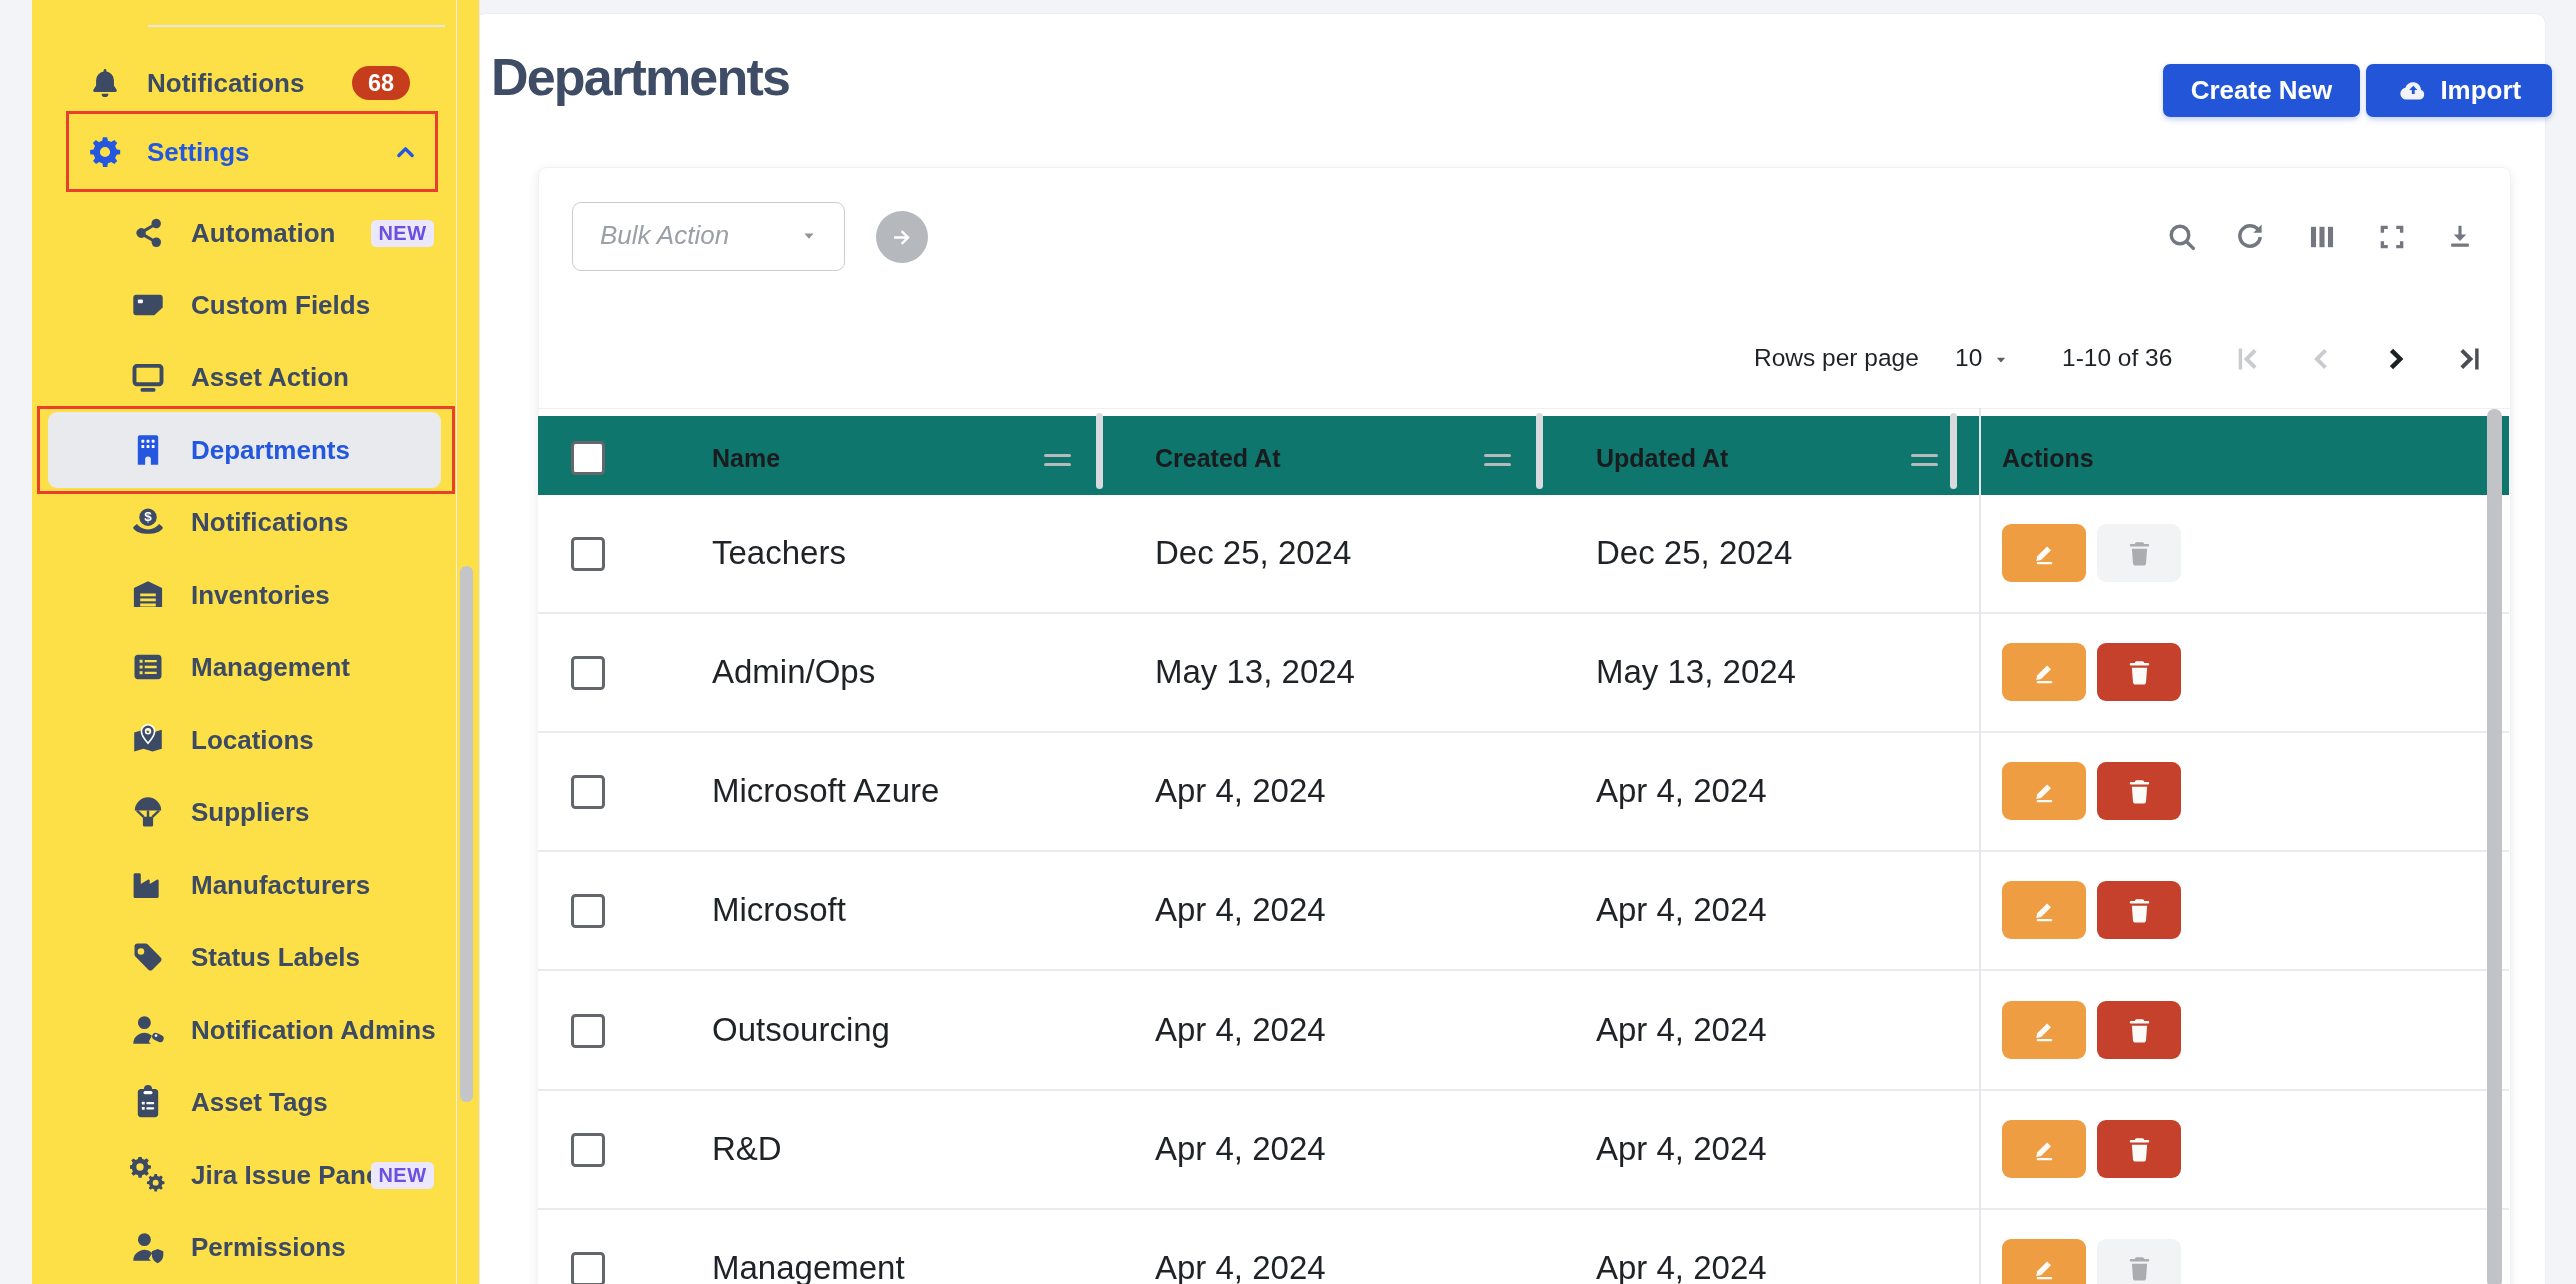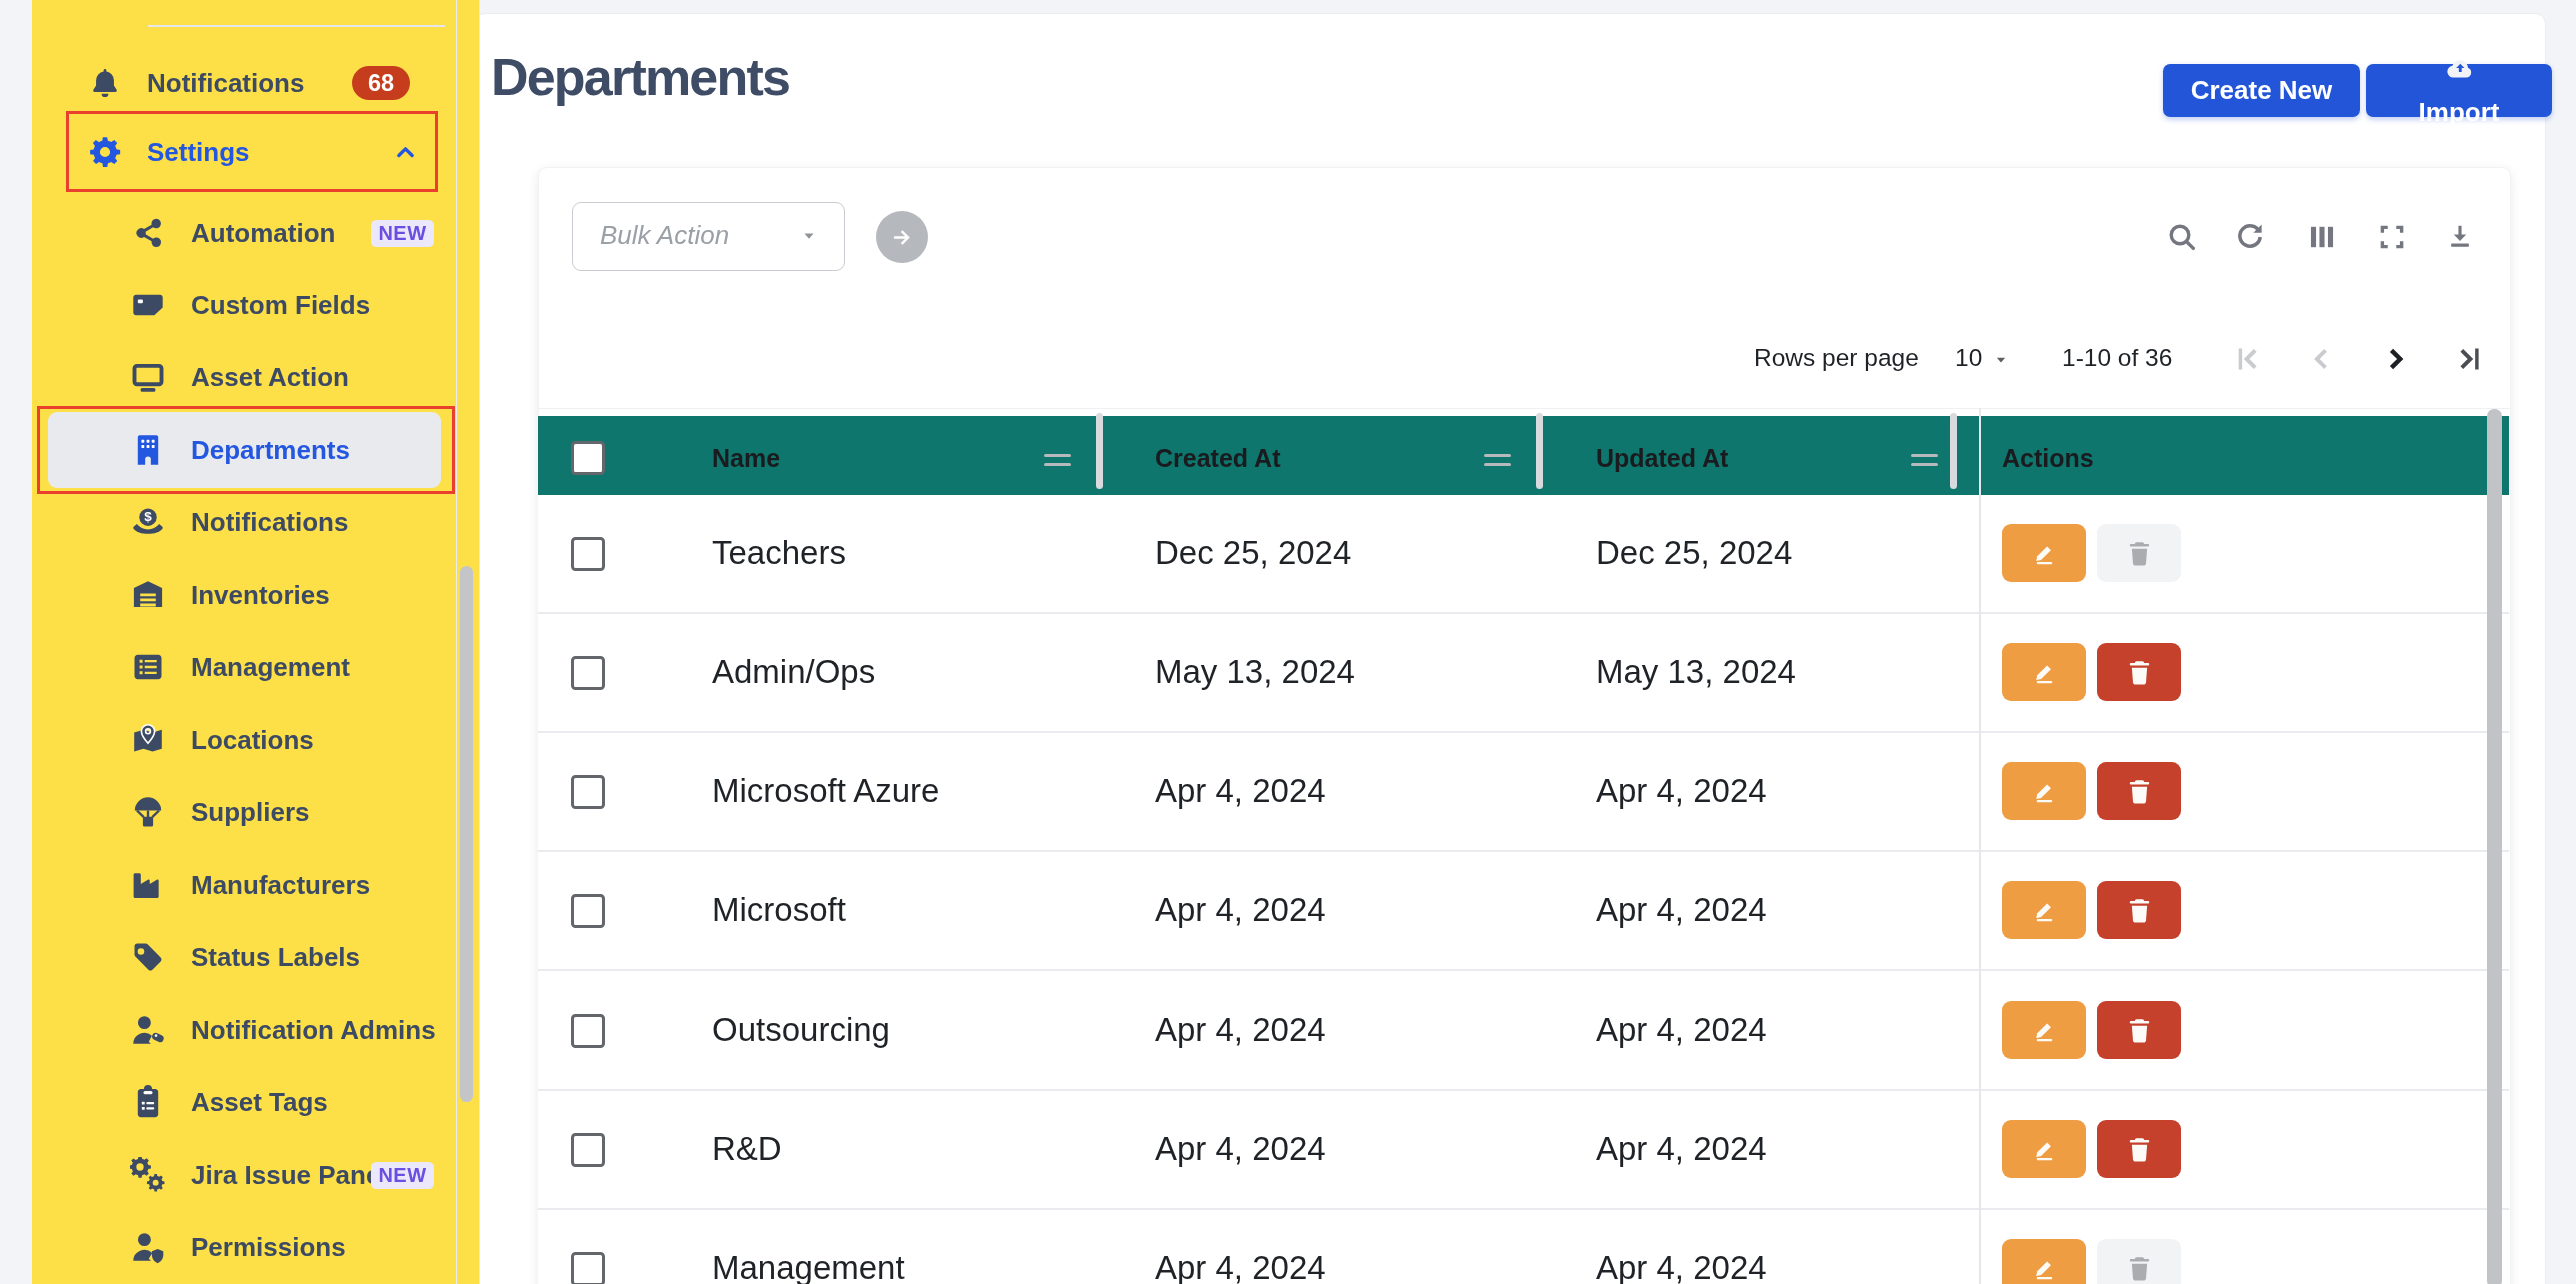--- a/index.html
+++ b/index.html
@@ -43,21 +43,21 @@
   
   .content-card { position: absolute; left: 474px; top: 12.7px; width: 2072px; height: 1286px;
     background: #fff; border: 0.9px solid #ecedf0; border-radius: 11px; }
   .page-title { position: absolute; left: 491px; top: 47px; font-size: 52px; font-weight: 600;
     letter-spacing: -1.8px; color: #3f4c66; }
   .btn-primary { position: absolute; top: 64px; height: 53px; background: #2355d8; color: #fff;
     border: none; border-radius: 7.2px; font-family: inherit; font-size: 26px; font-weight: 600;
     display: flex; align-items: center; justify-content: center; gap: 12.7px; cursor: pointer;
     box-shadow: 0 2.7px 5.4px rgba(35,85,216,.25); }
   .btn-create { left: 2163px; width: 197px; text-align: center; }
-  .btn-import { left: 2366px; width: 186px; flex-direction: column; }
+  .btn-import { left: 2366px; width: 186px; }
   .btn-import svg { width: 31px; height: 31px; }
 
   .table-card { position: absolute; left: 538px; top: 167px; width: 1973px; height: 1129px;
     background: #fff; border-radius: 9px; border: 0.9px solid #f1f2f4;
     box-shadow: 0 3.6px 11px rgba(40,50,70,.10); }
 
   
   .bulk-select { position: absolute; left: 572px; top: 202px; width: 273px; height: 69px;
     border: 1.8px solid #c9ccd0; border-radius: 9px; background: #fff; cursor: pointer; }
   .bulk-placeholder { position: absolute; left: 27px; top: 0; height: 65px; line-height: 65px;

